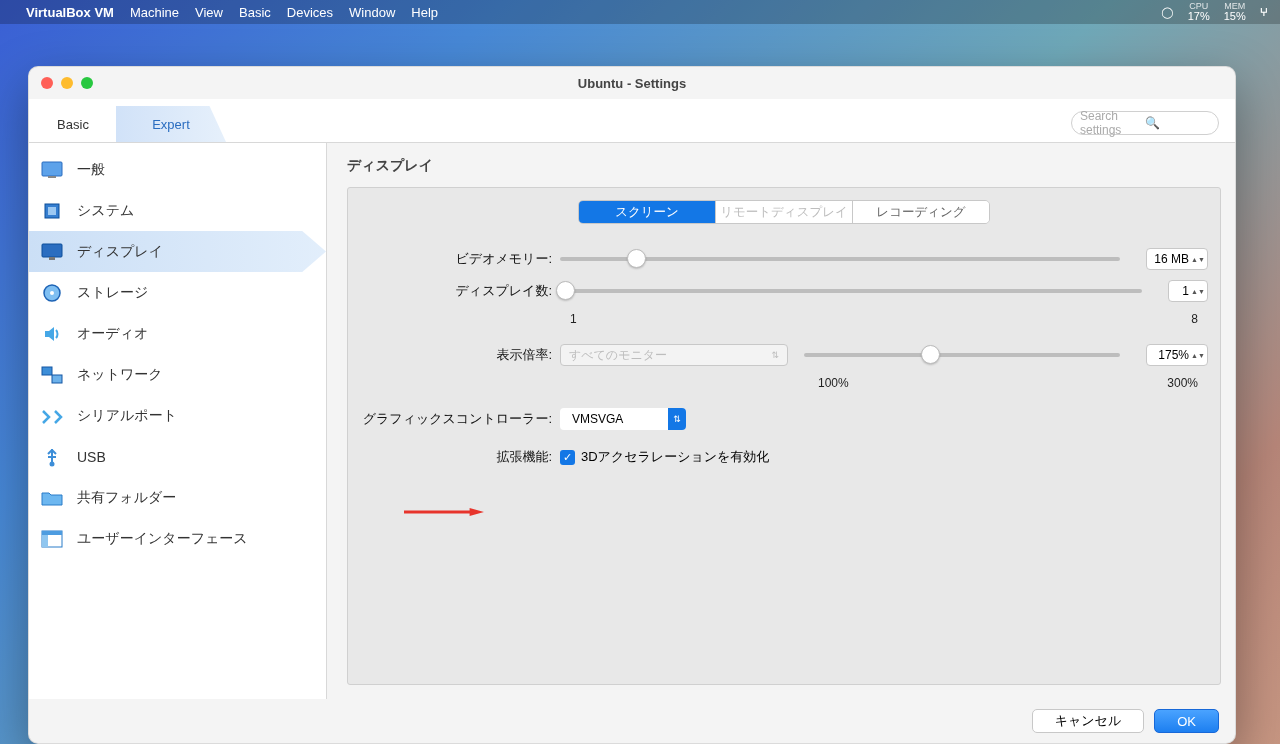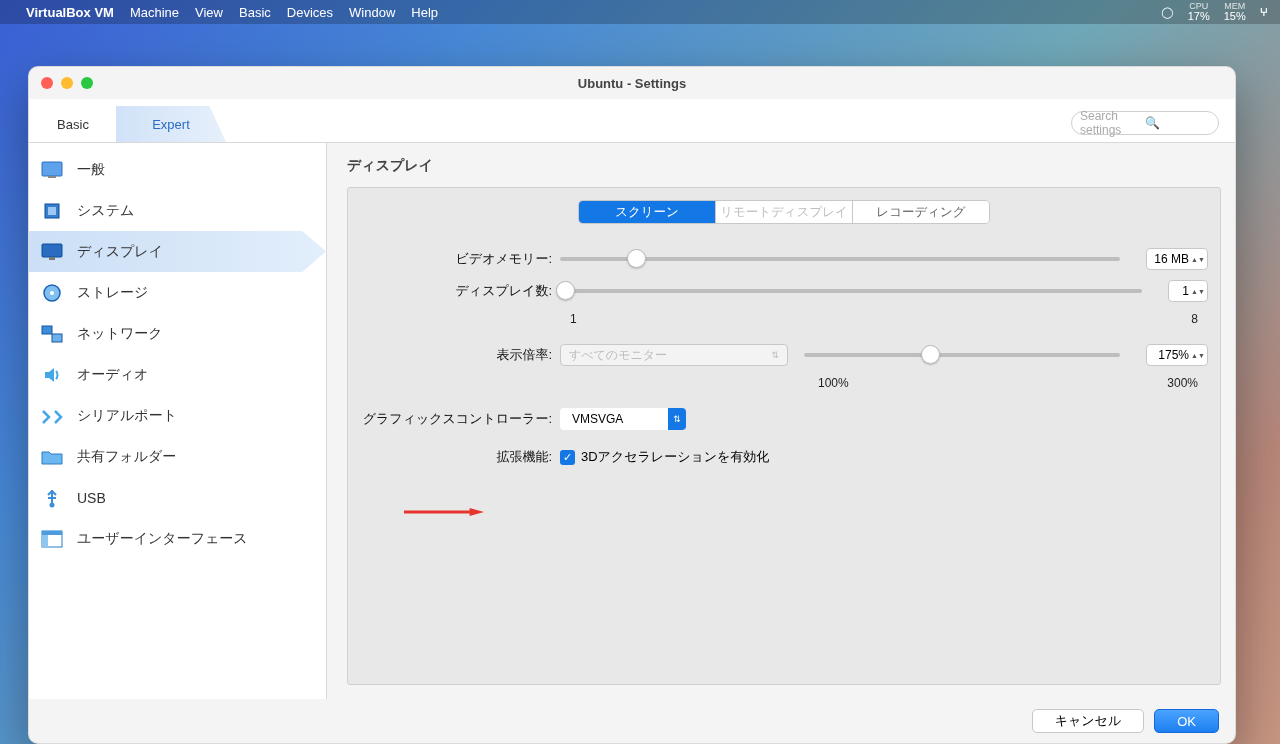--- a/index.html
+++ b/index.html
@@ -137,60 +137,60 @@
           <span class="ic">
             <svg width="20" height="20">
               <circle cx="10" cy="10" r="8" fill="#7fbff2" stroke="#1d63b5" stroke-width="1.5"></circle>
               <circle cx="10" cy="10" r="2" fill="#fff"></circle>
             </svg>
           </span>
           <span>ストレージ</span>
         </div>
       <div class="side-item">
           <span class="ic">
+            <svg width="20" height="20">
+              <path d="M3 7v6h4l5 4V3L7 7z" fill="#45a7e6"></path>
+              <path d="M14 6c2 2 2 6 0 8" stroke="#45a7e6" fill="none" stroke-width="2"></path>
+            </svg>
+          </span>
+          <span>オーディオ</span>
+        </div>
+      <div class="side-item">
+          <span class="ic">
             <svg width="22" height="18">
               <rect x="1" y="1" width="10" height="8" fill="#3d8ed8" stroke="#1557a4"></rect>
               <rect x="11" y="9" width="10" height="8" fill="#6cb1ea" stroke="#1557a4"></rect>
             </svg>
           </span>
           <span>ネットワーク</span>
         </div>
       <div class="side-item">
           <span class="ic">
-            <svg width="20" height="20">
-              <path d="M3 7v6h4l5 4V3L7 7z" fill="#45a7e6"></path>
-              <path d="M14 6c2 2 2 6 0 8" stroke="#45a7e6" fill="none" stroke-width="2"></path>
-            </svg>
-          </span>
-          <span>オーディオ</span>
-        </div>
-      <div class="side-item">
-          <span class="ic">
             <svg width="22" height="16">
               <path d="M2 3l6 6-6 6M14 3l6 6-6 6" stroke="#45a7e6" stroke-width="2.5" fill="none"></path>
             </svg>
           </span>
           <span>シリアルポート</span>
         </div>
       <div class="side-item">
           <span class="ic">
+            <svg width="20" height="20">
+              <path d="M10 18V2M10 3l-4 4M10 3l4 4M6 10h8" stroke="#3d8ed8" stroke-width="2" fill="none"></path>
+              <circle cx="10" cy="17" r="2.5" fill="#3d8ed8"></circle>
+            </svg>
+          </span>
+          <span>USB</span>
+        </div>
+      <div class="side-item">
+          <span class="ic">
             <svg width="22" height="16">
               <path d="M1 3h7l2 2h11v10H1z" fill="#6db7f0" stroke="#2a7cc9"></path>
             </svg>
           </span>
           <span>共有フォルダー</span>
-        </div>
-      <div class="side-item">
-          <span class="ic">
-            <svg width="20" height="20">
-              <path d="M10 18V2M10 3l-4 4M10 3l4 4M6 10h8" stroke="#3d8ed8" stroke-width="2" fill="none"></path>
-              <circle cx="10" cy="17" r="2.5" fill="#3d8ed8"></circle>
-            </svg>
-          </span>
-          <span>USB</span>
         </div>
       <div class="side-item">
           <span class="ic">
             <svg width="22" height="18">
               <rect x="1" y="1" width="20" height="16" fill="#fff" stroke="#2a7cc9"></rect>
               <rect x="1" y="1" width="20" height="4" fill="#4d9ce0"></rect>
               <rect x="1" y="5" width="6" height="12" fill="#8fc6f0"></rect>
             </svg>
           </span>
           <span>ユーザーインターフェース</span>

